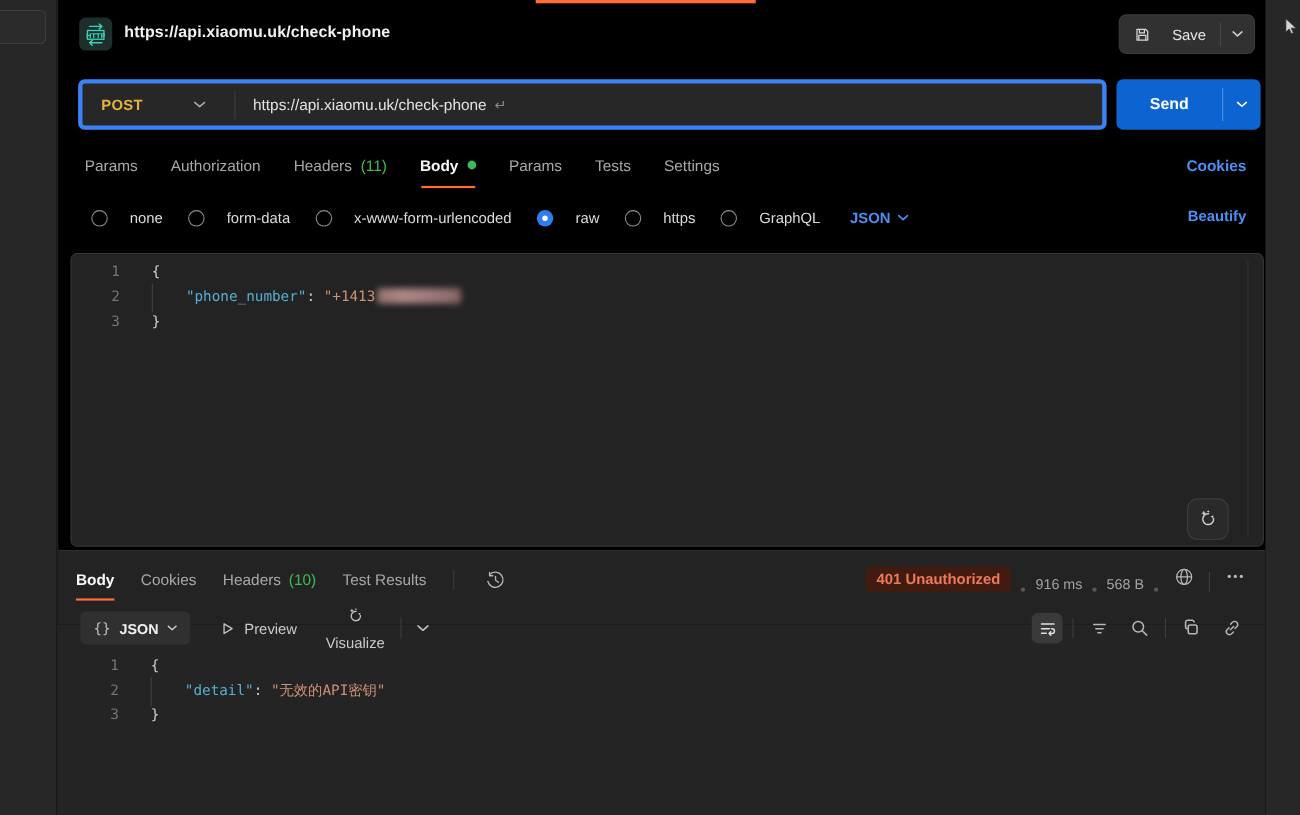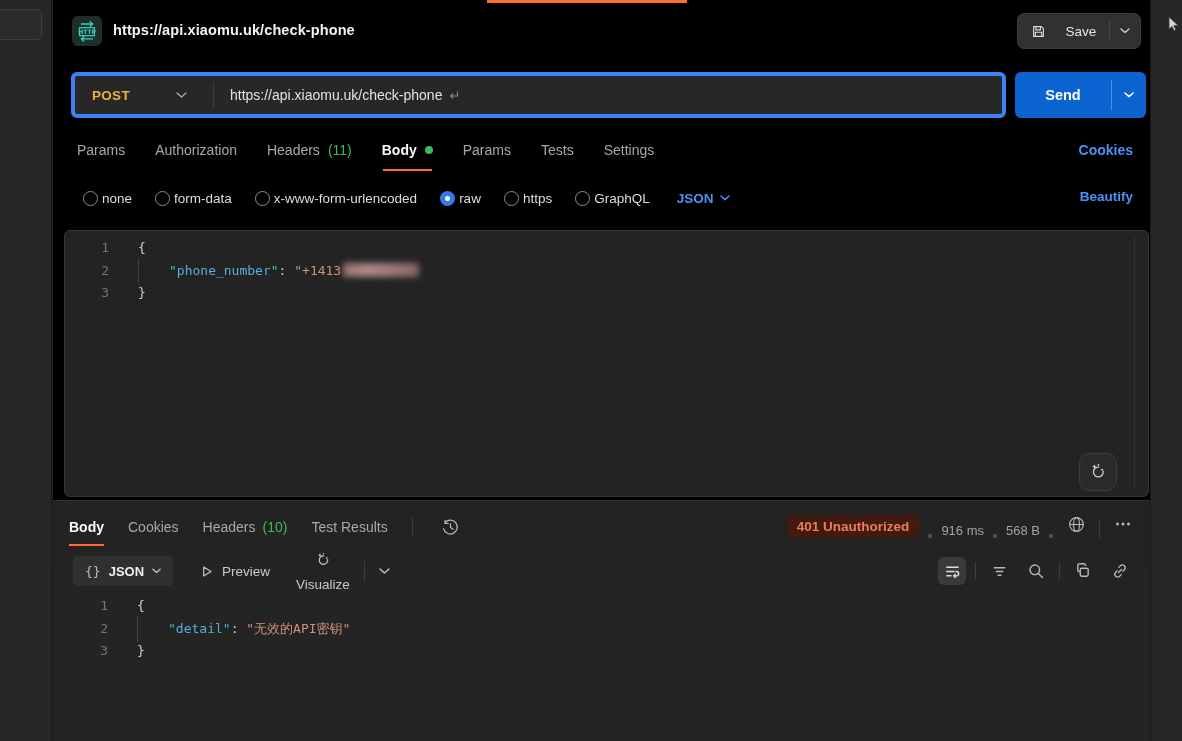--- a/index.html
+++ b/index.html
@@ -58,21 +58,21 @@
   .tab { position:relative; display:flex; align-items:center; gap:8px; height:100%; cursor:pointer; }
   .tab.active { color:#fafafa; font-weight:600; }
   .tab.active::after { content:""; position:absolute; left:1px; right:1px; bottom:1px; height:2px; background:#ff6c37; }
   .count-green { color:#3fba58; }
   .green-dot { width:8px; height:8px; border-radius:50%; background:#3fba58; }
   .cookies-link { position:absolute; right:17px; top:14px; color:#4a90f7; font-size:14px; font-weight:600; cursor:pointer; }
 
   
   .radio-row { position:absolute; left:0; top:183px; right:0; height:30px;
     display:flex; align-items:center; gap:23px; padding-left:30px; font-size:13.5px; color:#dcdcdc; }
-  .mode { display:flex; align-items:center; gap:4px; cursor:pointer; }
+  .mode { display:flex; align-items:center; gap:20px; cursor:pointer; }
   .radio { width:15px; height:15px; border-radius:50%; border:1px solid #8d8d8d; }
   .radio.sel { border:none; background:#2e7cf0; position:relative; }
   .radio.sel::after { content:""; position:absolute; left:5px; top:5px; width:5px; height:5px; border-radius:50%; background:#fff; }
   .lang-select { display:flex; align-items:center; gap:7px; color:#4a90f7; font-weight:700; font-size:13.5px; margin-left:4px; cursor:pointer; }
   .beautify-link { position:absolute; right:17px; top:6px; color:#4a90f7; font-size:13.5px; font-weight:600; cursor:pointer; }
 
   
   .req-editor { position:absolute; left:11px; top:230px; width:1085px; height:267px;
     border:1px solid #363636; border-radius:6px; background:#232323; padding-top:6px; }
   .scroll-gutter { position:absolute; right:13px; top:6px; bottom:8px; border-left:1px solid #323232; }

